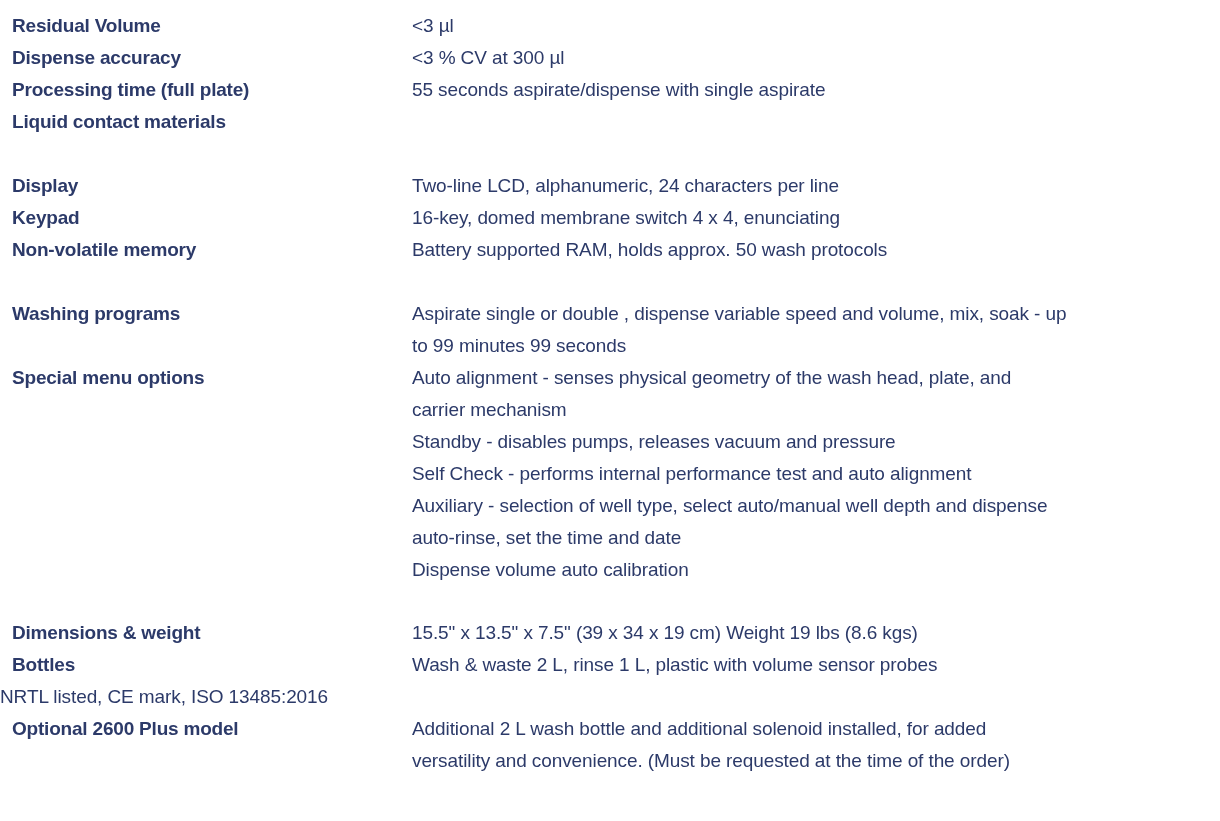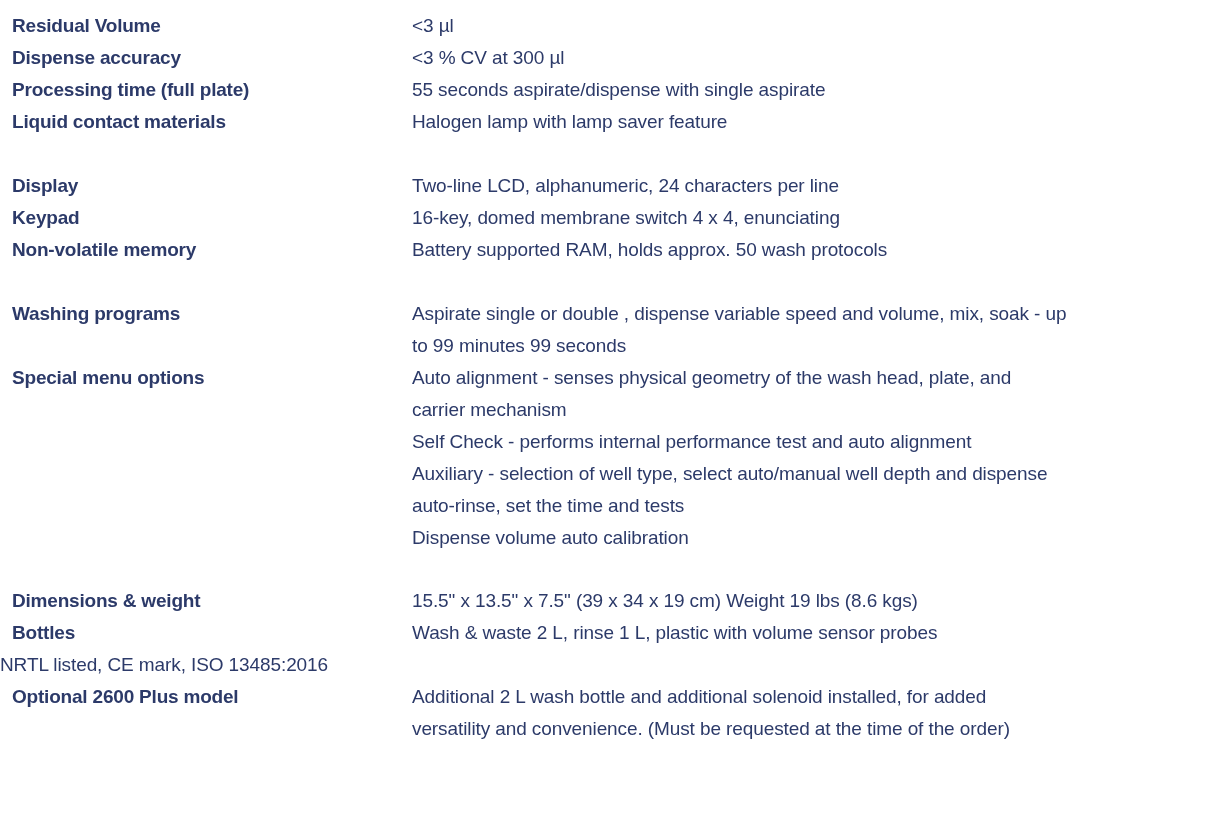--- a/index.html
+++ b/index.html
@@ -75,23 +75,20 @@
       </div>
     </div>
     <div class="spec-row">
       <div class="spec-label">Processing time (full plate)</div>
       <div class="spec-value">
         <span class="line">55 seconds aspirate/dispense with single aspirate</span>
       </div>
     </div>
     <div class="spec-row">
       <div class="spec-label">Liquid contact materials</div>
-      <div class="spec-value">
-        <span class="line">Halogen lamp with lamp saver feature</span>
-      </div>
     </div>
   </div>
 
   <div class="spacer"></div>
 
   <div class="spec-group">
     <div class="spec-row">
       <div class="spec-label">Display</div>
       <div class="spec-value">
         <span class="line">Two-line LCD, alphanumeric, 24 characters per line</span>
@@ -119,23 +116,24 @@
       <div class="spec-value">
         <span class="line">Aspirate single or double , dispense variable speed and volume, mix, soak - up</span>
         <span class="line">to 99 minutes 99 seconds</span>
       </div>
     </div>
     <div class="spec-row">
       <div class="spec-label">Special menu options</div>
       <div class="spec-value">
         <span class="line">Auto alignment - senses physical geometry of the wash head, plate, and</span>
         <span class="line">carrier mechanism</span>
+        <span class="line">Standby - disables pumps, releases vacuum and pressure</span>
         <span class="line">Self Check - performs internal performance test and auto alignment</span>
         <span class="line">Auxiliary - selection of well type, select auto/manual well depth and dispense</span>
-        <span class="line">auto-rinse, set the time and tests</span>
+        <span class="line">auto-rinse, set the time and date</span>
         <span class="line">Dispense volume auto calibration</span>
       </div>
     </div>
   </div>
 
   <div class="spacer-small"></div>
 
   <div class="spec-group">
     <div class="spec-row">
       <div class="spec-label">Dimensions &amp; weight</div>

